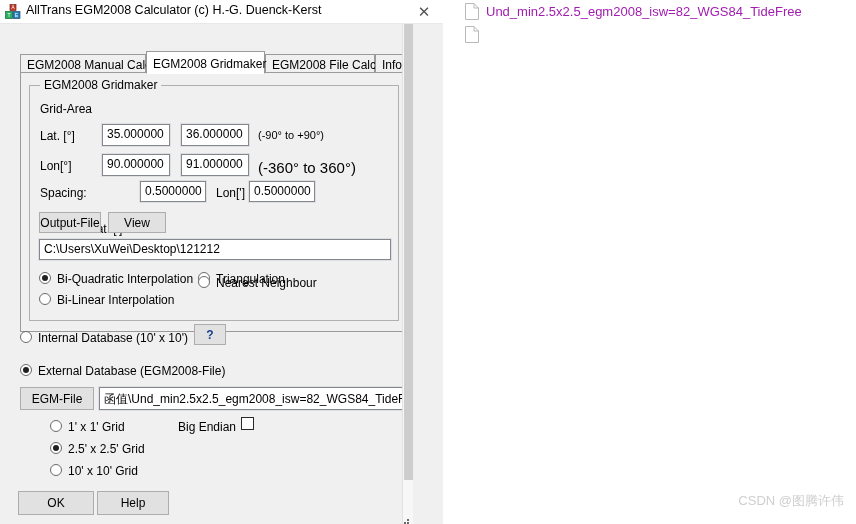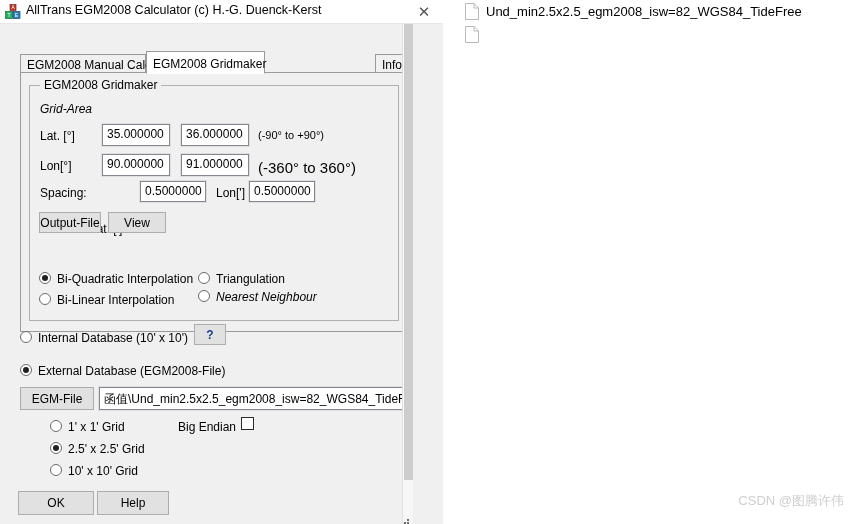--- a/index.html
+++ b/index.html
@@ -262,21 +262,21 @@
     cursor: default;
   }
   .file-icon {
     width: 14px;
     height: 17px;
     margin-right: 7px;
     flex: 0 0 auto;
   }
   .file-label {
     font-size: 13px;
-    color: #000000;
+    color: #a21caf;
     white-space: nowrap;
     font-family: "Liberation Sans", sans-serif;
   }
 
   .watermark {
     position: absolute;
     right: 12px;
     bottom: 14px;
     font-size: 13px;
     color: #cfcfcf;
@@ -308,31 +308,34 @@
 
     <div class="client-area">
 
       <div class="tabstrip">
         <div class="tab" style="left:0px; width:126px;">
           <span>EGM2008 Manual Calc</span>
         </div>
         <div class="tab active" style="left:126px; width:119px;">
           <span>EGM2008 Gridmaker</span>
         </div>
+        <div class="tab" style="left:245px; width:110px;">
+          <span>EGM2008 File Calc</span>
+        </div>
         <div class="tab" style="left:355px; width:33px;">
           <span>Info</span>
         </div>
       </div>
 
       <div class="tabpage">
 
         <div class="groupbox">
           <span class="groupbox-title">EGM2008 Gridmaker</span>
 
-          <span class="lbl" style="left:10px; top:16px;font-style:italic;">Grid-Area</span>
+          <span class="lbl" style="left:10px; top:16px;">Grid-Area</span>
 
           <span class="lbl" style="left:10px; top:43px;">Lat. [°]</span>
           <span class="tfield" style="left:72px; top:38px; width:68px; height:22px;">35.000000</span>
           <span class="tfield" style="left:151px; top:38px; width:68px; height:22px;">36.000000</span>
           <span class="lbl" style="left:228px; top:43px; font-size:11px;">(-90° to +90°)</span>
 
           <span class="lbl" style="left:10px; top:73px;">Lon[°]</span>
           <span class="tfield" style="left:72px; top:68px; width:68px; height:22px;">90.000000</span>
           <span class="tfield" style="left:151px; top:68px; width:68px; height:22px;">91.000000</span>
           <span class="lbl" style="left:228px; top:73px; font-size:15px;">(-360° to 360°)</span>
@@ -343,31 +346,32 @@
           <span class="lbl" style="left:186px; top:100px;">Lon[']</span>
           <span class="tfield" style="left:219px; top:95px; width:66px; height:21px;">0.5000000</span>
 
           <div class="btn" style="left:9px; top:126px; width:62px; height:21px;">
             <span>Output-File</span>
           </div>
           <div class="btn" style="left:78px; top:126px; width:58px; height:21px;align-items:center;">
             <span>View</span>
           </div>
 
+          <span class="tfield" style="left:9px; top:153px; width:352px; height:21px;">C:\Users\XuWei\Desktop\121212</span>
 
           <span class="radio" style="left:9px; top:207px;">
             <span>Bi-Linear Interpolation</span>
           </span>
           <span class="radio checked" style="left:9px; top:186px;">
             <span>Bi-Quadratic Interpolation</span>
           </span>
           <span class="radio" style="left:168px; top:186px;">
             <span>Triangulation</span>
           </span>
-          <span class="radio" style="left:168px; top:204px;font-style:italic;">
+          <span class="radio" style="left:168px; top:190px;">
             <span>Nearest Neighbour</span>
           </span>
 
         </div>
       </div>
 
       <span class="radio" style="left:20px; top:307px;">
         <span>Internal Database (10' x 10')</span>
       </span>
 

